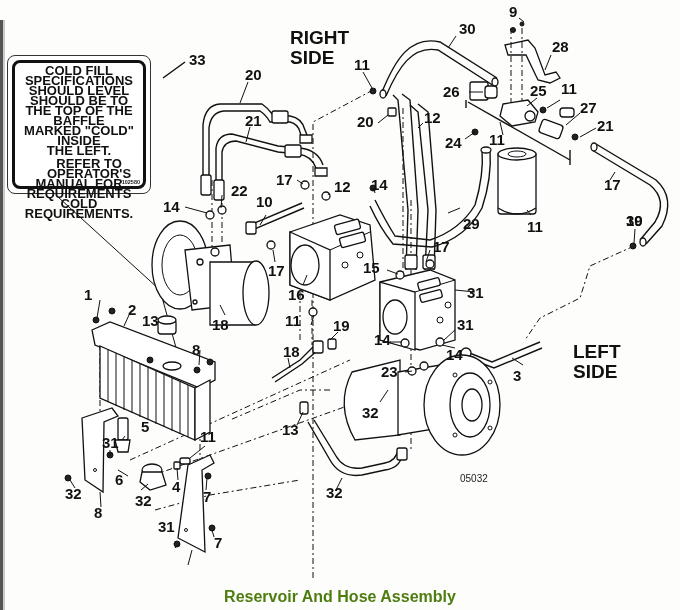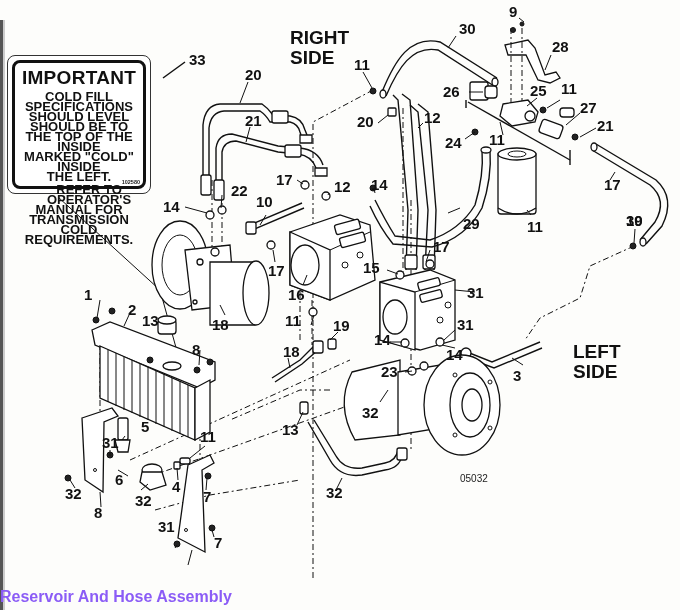--- a/index.html
+++ b/index.html
@@ -36,22 +36,22 @@
   }
   .sticker-body {
     font-weight: bold; font-size: 13px; line-height: 10px; margin-top: 3px; color: #111;
   }
   .sticker-body p { margin: 0; }
   .sticker-body p.gap { margin-top: 3px; padding-left: 20px; }
   .sticker-code {
     position: absolute; right: 3px; bottom: 1px; font-size: 5.5px; font-weight: bold; color: #222;
   }
   .caption {
-    position: absolute; left: 0; width: 680px; top: 588px; text-align: left;
-    font-weight: bold; font-size: 16px; color: #8b5cf6;
+    position: absolute; left: 0; width: 680px; top: 588px; text-align: center;
+    font-weight: bold; font-size: 16px; color: #4d7c0f;
   }
 </style>
 </head>
 <body>
 
 <div class="left-border"></div>
 
 <svg class="diagram" width="680" height="610" viewBox="0 0 680 610">
 
   <line class="thin" x1="58" y1="197" x2="160" y2="290"></line>
@@ -418,28 +418,27 @@
   <text class="lbl" x="203" y="502">7</text>
   <text class="lbl" x="94" y="518">8</text>
   <text class="lbl" x="326" y="498">32</text>
   <text class="lbl" x="158" y="532">31</text>
   <text class="lbl" x="214" y="548">7</text>
   <text class="lbl" x="183" y="575"></text>
 </svg>
 
 <div class="sticker">
   <div class="sticker-inner">
-    <div class="sticker-title">IMPORTANT</div>
     <div class="sticker-body">
       <p>COLD FILL SPECIFICATIONS</p>
       <p>SHOULD LEVEL SHOULD BE TO</p>
-      <p>THE TOP OF THE INSIDE</p>
+      <p>THE TOP OF THE BAFFLE</p>
       <p>MARKED "COLD" INSIDE</p>
       <p>THE LEFT.</p>
       <p class="gap">REFER TO OPERATOR'S</p>
-      <p>MANUAL FOR TRANSMISSION</p>
+      <p>MANUAL FOR REQUIREMENTS</p>
       <p>COLD REQUIREMENTS.</p>
     </div>
     <div class="sticker-code">102580</div>
   </div>
 </div>
 
 <div class="caption">Reservoir And Hose Assembly</div>
 
 </body></html>

